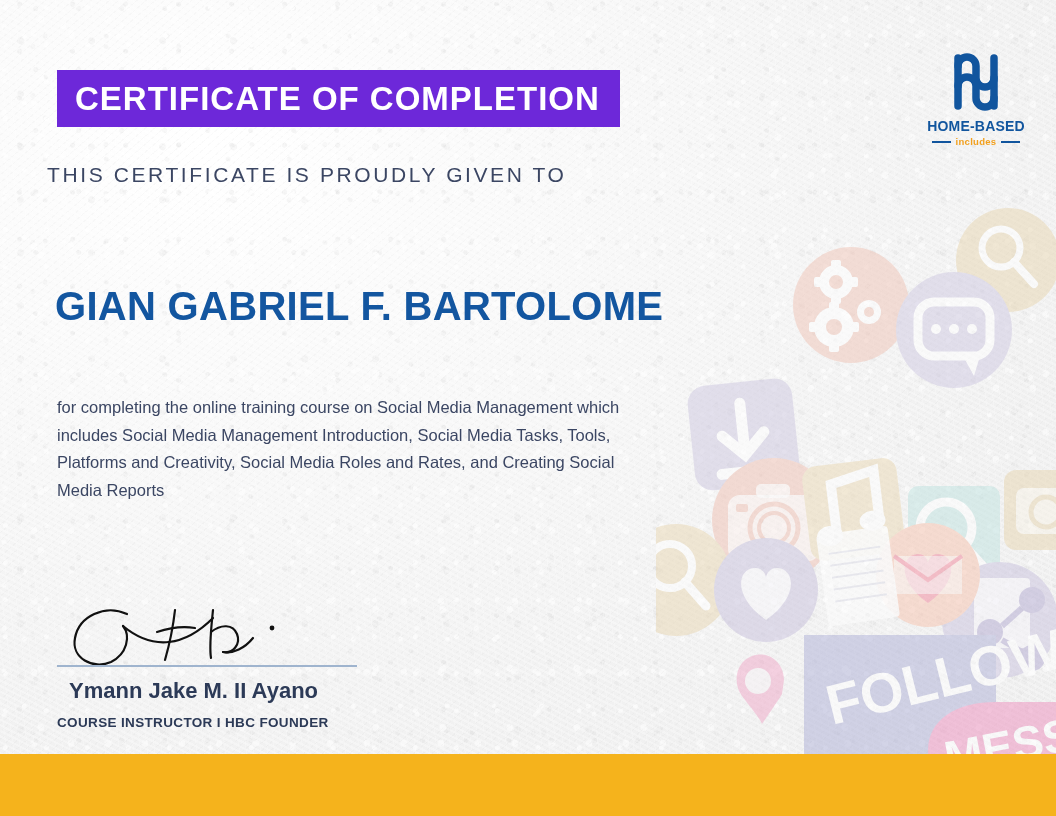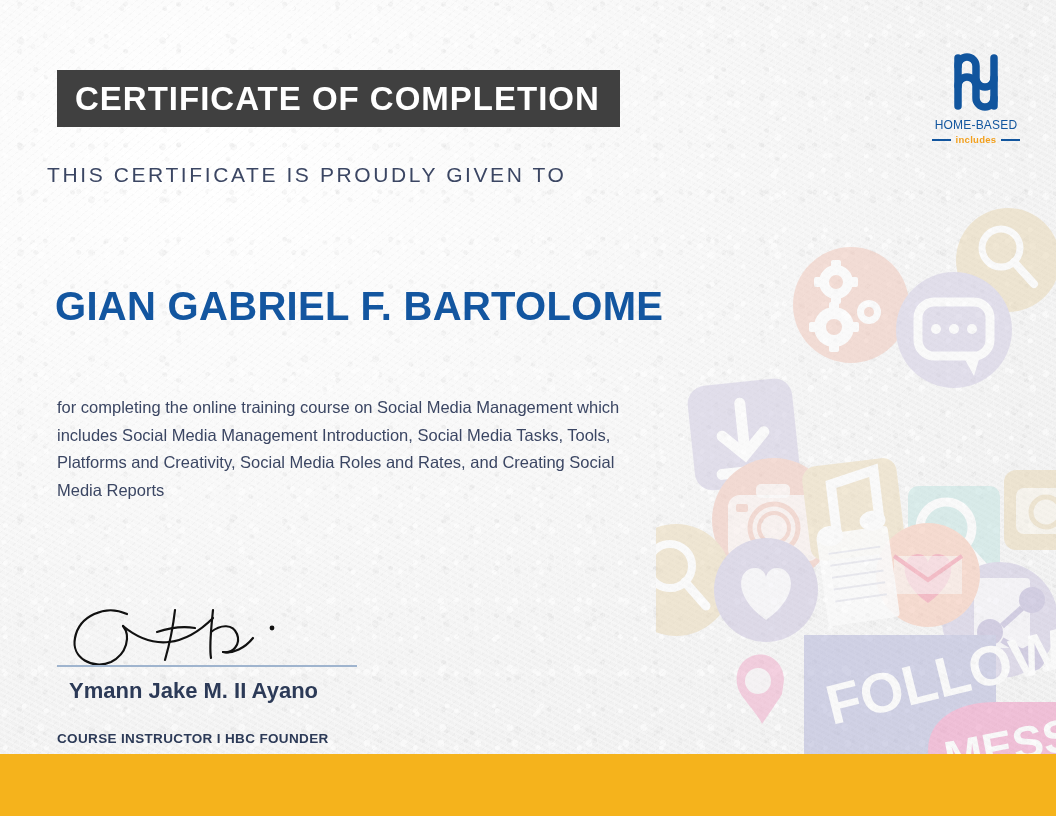--- a/index.html
+++ b/index.html
@@ -68,21 +68,21 @@
   }
   .decor svg { display: block; }
 
   
   .title-banner {
     position: absolute;
     left: 57px;
     top: 70px;
     width: 563px;
     height: 57px;
-    background: #404040;
+    background: #6d28d9;
     display: flex;
     align-items: center;
   }
   .title-banner .title-text {
     color: #ffffff;
     font-size: 33px;
     font-weight: bold;
     letter-spacing: 1.0px;
     padding-left: 18px;
     white-space: nowrap;
@@ -92,22 +92,22 @@
   .logo {
     position: absolute;
     right: 24px;
     top: 48px;
     width: 112px;
     text-align: center;
   }
   .logo-mark { display: block; margin: 0 auto; }
   .logo-name {
     color: #11559E;
-    font-size: 12px;
-    font-weight: normal;
+    font-size: 14px;
+    font-weight: bold;
     letter-spacing: .2px;
     margin-top: 2px;
   }
   .logo-sub-row {
     display: flex;
     align-items: center;
     justify-content: center;
     gap: 5px;
     margin-top: 2px;
   }
@@ -186,21 +186,21 @@
     left: 12px;
     top: 73px;
     color: #2C3A57;
     font-size: 22px;
     font-weight: bold;
     white-space: nowrap;
   }
   .signer-role {
     position: absolute;
     left: 0;
-    top: 126px;
+    top: 110px;
     color: #2C3A57;
     font-size: 13.5px;
     font-weight: bold;
     letter-spacing: .35px;
     white-space: nowrap;
   }
 
   
   .footer-bar {
     position: absolute;

